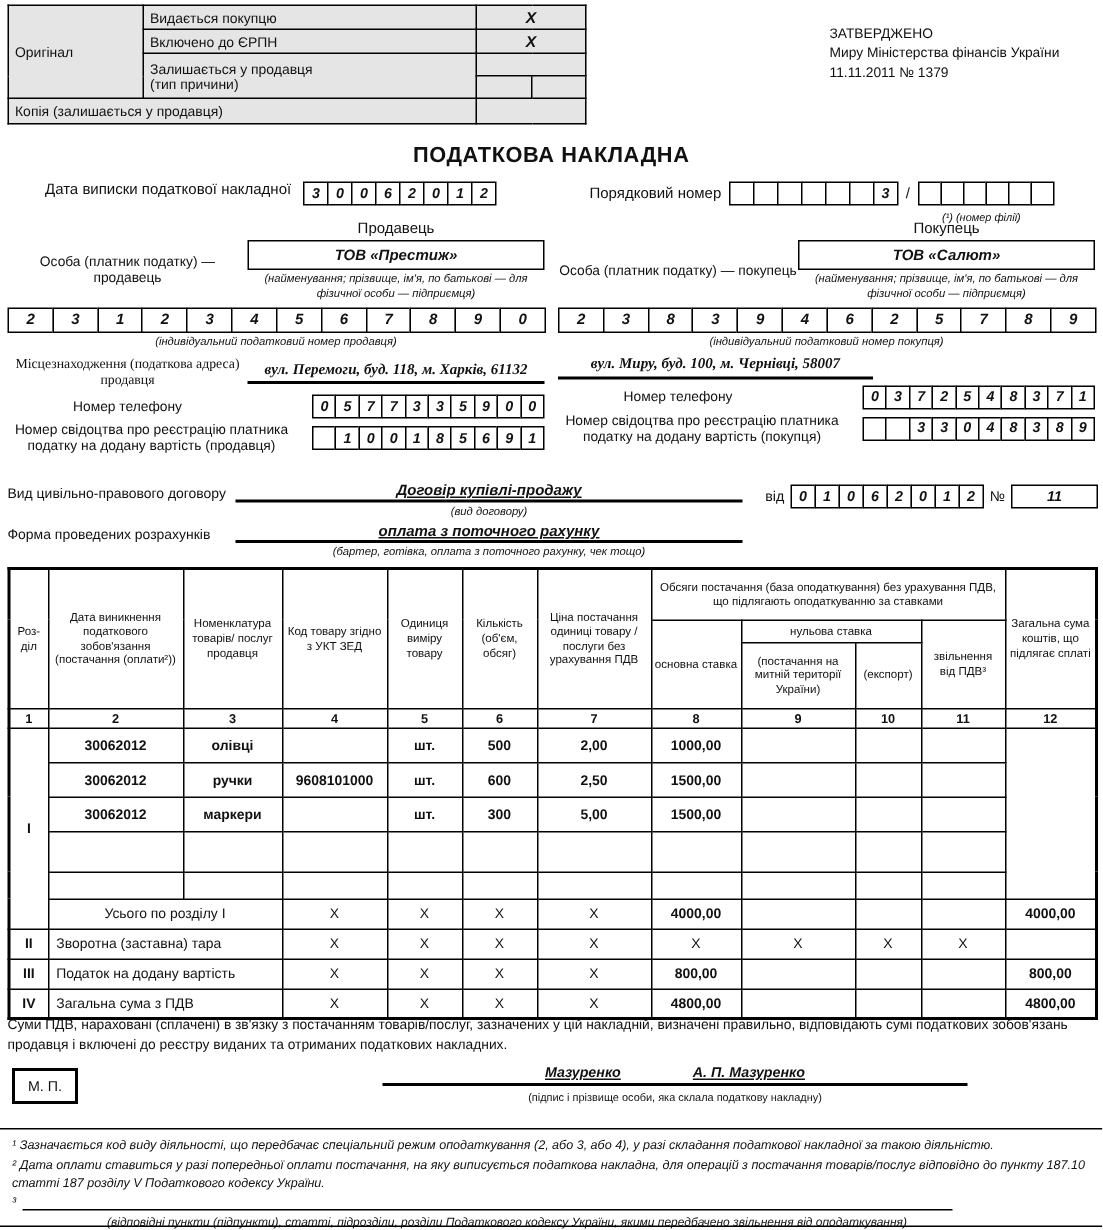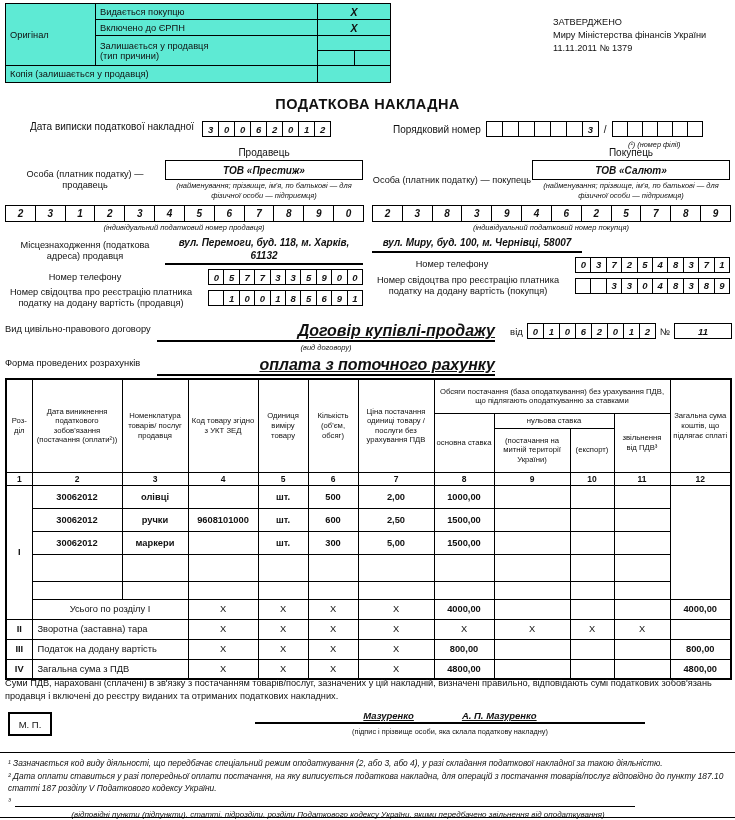--- a/index.html
+++ b/index.html
@@ -1,21 +1,21 @@
 <!DOCTYPE html>
 <html lang="uk"><head>
 <meta charset="utf-8">
 <style>
   html,body{margin:0;padding:0;background:#fff;}
   .sheet{position:relative;width:735px;height:820px;background:#fff;overflow:hidden;
          font-family:"Liberation Sans",sans-serif;color:#111;}
 
   
   .orig-tbl{position:absolute;left:5px;top:3px;border-collapse:collapse;table-layout:fixed;}
-  .orig-tbl td{border:1px solid #000;font-size:9.3px;padding:0 4px;vertical-align:middle;background:#5eead4;}
+  .orig-tbl td{border:1px solid #000;font-size:9.3px;padding:0 4px;vertical-align:middle;background:#e5e5e5;}
   .orig-tbl td.mark{text-align:center;font-weight:bold;font-style:italic;font-size:10.5px;}
   .r3sub{font-size:9.3px;}
 
   .approved{position:absolute;left:553px;top:16px;font-size:9.2px;line-height:1.4;}
   .note-x{position:absolute;left:5px;top:85px;width:383px;text-align:center;font-style:italic;font-size:7.8px;}
   .title{position:absolute;left:0;top:96px;width:100%;text-align:center;font-size:14.5px;font-weight:bold;letter-spacing:.4px;}
 
   
   .cells{display:flex;padding-left:1px;}
   .cell{box-sizing:border-box;border:1px solid #000;margin-left:-1px;height:16px;min-width:10px;
@@ -40,29 +40,29 @@
   .prow{display:flex;align-items:center;margin-top:2px;}
   .plabel{width:160px;text-align:center;font-size:9.2px;line-height:1.2;flex-shrink:0;}
   .plabel.wide{width:192px;}
   .pval{width:198px;}
   .name-box{border:1px solid #000;height:18px;display:flex;align-items:center;justify-content:center;
             font-weight:bold;font-style:italic;font-size:10px;}
   .pcap{text-align:center;font-size:7.5px;font-style:italic;line-height:1.3;margin-top:1px;}
   .party .cells-12{margin-top:4px;}
   .addr-val{border-bottom:2px solid #000;text-align:center;font-weight:bold;font-style:italic;
             font-size:10px;line-height:1.25;padding:0 6px 1px 6px;}
-  .mt4{margin-top:4px;} .mt5{margin-top:5px;}
+  .mt4{margin-top:4px;} .mt5{margin-top:5px;font-family:Liberation Serif, serif;}
 
   
   .contract{position:absolute;left:5px;top:322px;width:727px;}
   .crow{display:flex;align-items:flex-start;}
   .clabel{width:152px;font-size:9.3px;padding-top:2px;flex-shrink:0;}
   .cval{width:338px;}
-  .cval-line{border-bottom:2px solid #000;text-align:right;font-weight:bold;font-style:italic;
-             font-size:16px;text-decoration:underline;}
+  .cval-line{border-bottom:2px solid #000;text-align:center;font-weight:bold;font-style:italic;
+             font-size:10px;text-decoration:underline;}
   .cfrom{margin-left:auto;display:flex;align-items:center;gap:4px;font-size:9.5px;padding-top:1px;}
   .num-box{border:1px solid #000;width:58px;height:16px;display:flex;align-items:center;justify-content:center;
            font-weight:bold;font-style:italic;font-size:9.5px;box-sizing:border-box;}
   .crow2{margin-top:3px;}
 
   
   .main{position:absolute;left:5px;top:378px;border-collapse:collapse;table-layout:fixed;border:2px solid #000;}
   .main td{border:1px solid #000;text-align:center;vertical-align:middle;padding:1px 2px;
            font-size:9.3px;box-sizing:border-box;overflow:hidden;background:#fff;}
   .main tr.h td{font-size:7.7px;line-height:1.25;}

